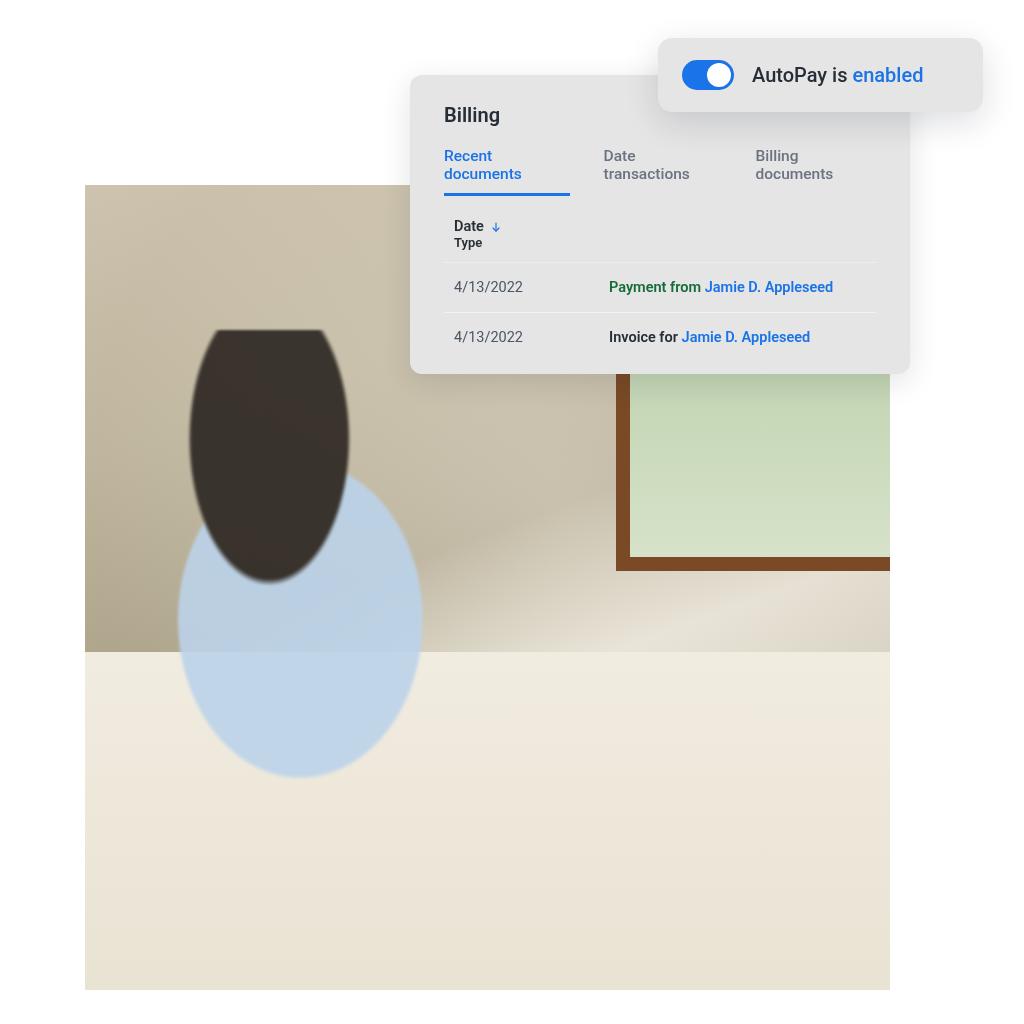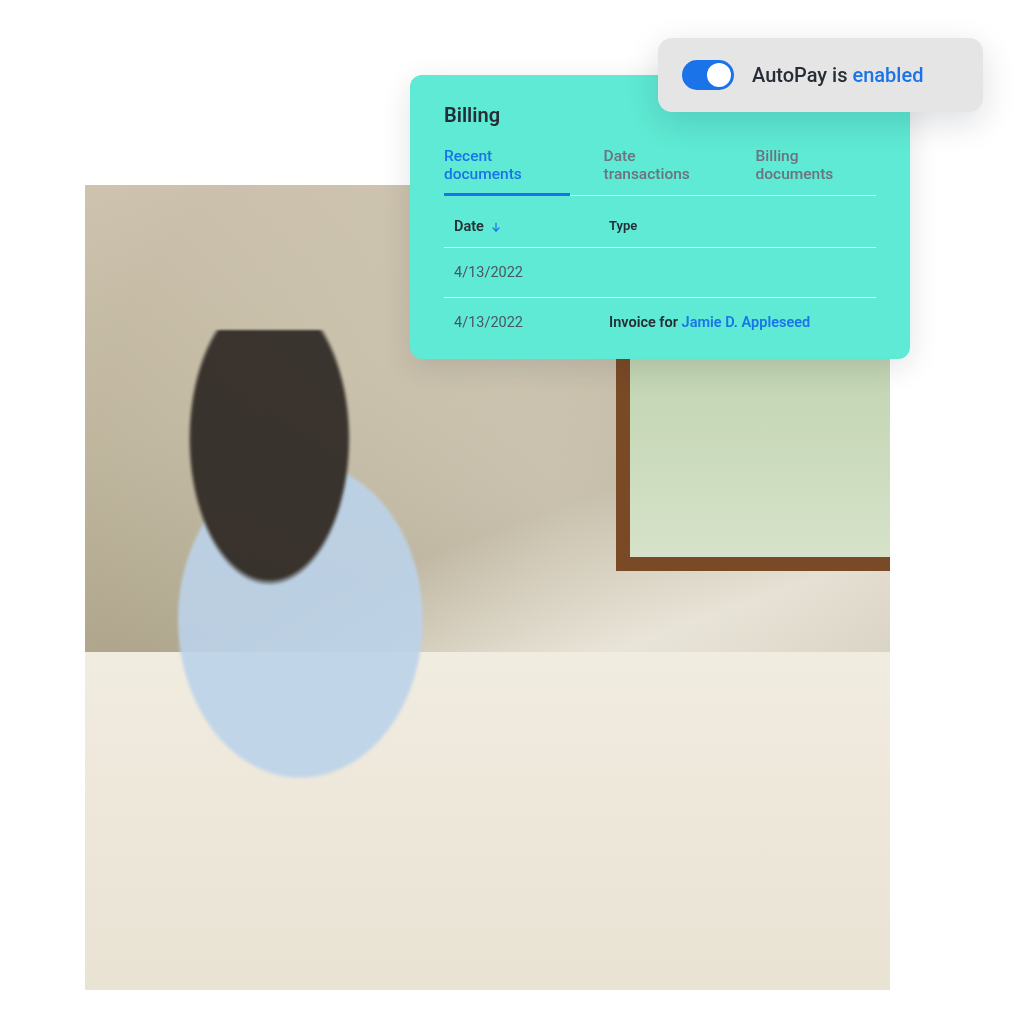--- a/index.html
+++ b/index.html
@@ -42,21 +42,21 @@
     border: 14px solid #7a4a26;
     border-right: none;
   }
 
   
   .billing-card {
     position: absolute;
     left: 410px;
     top: 75px;
     width: 500px;
-    background: #5eead4;
+    background: #e5e5e5;
     border-radius: 12px;
     box-shadow: 0 8px 30px rgba(15, 23, 42, 0.12);
     padding: 28px 34px 12px 34px;
     color: #1f2937;
   }
   .billing-title {
     font-size: 20px;
     font-weight: 600;
     color: #262d36;
     margin-bottom: 20px;
@@ -77,20 +77,21 @@
     margin-bottom: -1px;
   }
   .tab.active {
     color: #1a73e8;
     border-bottom-color: #1a73e8;
   }
   .col-headers {
     display: flex;
     padding: 18px 10px 12px 10px;
     border-bottom: 1px solid #eceef1;
+    flex-direction: column;
   }
   .col-date   { width: 155px; font-size: 14.5px; font-weight: 600; color: #262d36; display: flex; align-items: center; gap: 6px; }
   .col-type   { flex: 1;      font-size: 13px; font-weight: 600; color: #262d36; }
   .sort-icon svg { display: block; }
 
   .row {
     display: flex;
     padding: 16px 10px;
     border-bottom: 1px solid #f1f3f5;
     font-size: 14.5px;
@@ -165,20 +166,23 @@
           <line x1="12" y1="4" x2="12" y2="20"></line>
           <polyline points="6 14 12 20 18 14"></polyline>
         </svg>
       </span>
     </div>
     <div class="col-type">Type</div>
   </div>
 
   <div class="row">
     <div class="cell-date">4/13/2022</div>
+    <div class="cell-type payment">
+      <span class="prefix">Payment from </span><span class="link">Jamie D. Appleseed</span>
+    </div>
   </div>
 
   <div class="row">
     <div class="cell-date">4/13/2022</div>
     <div class="cell-type">
       <span class="prefix">Invoice for </span><span class="link">Jamie D. Appleseed</span>
     </div>
   </div>
 </div>
 

